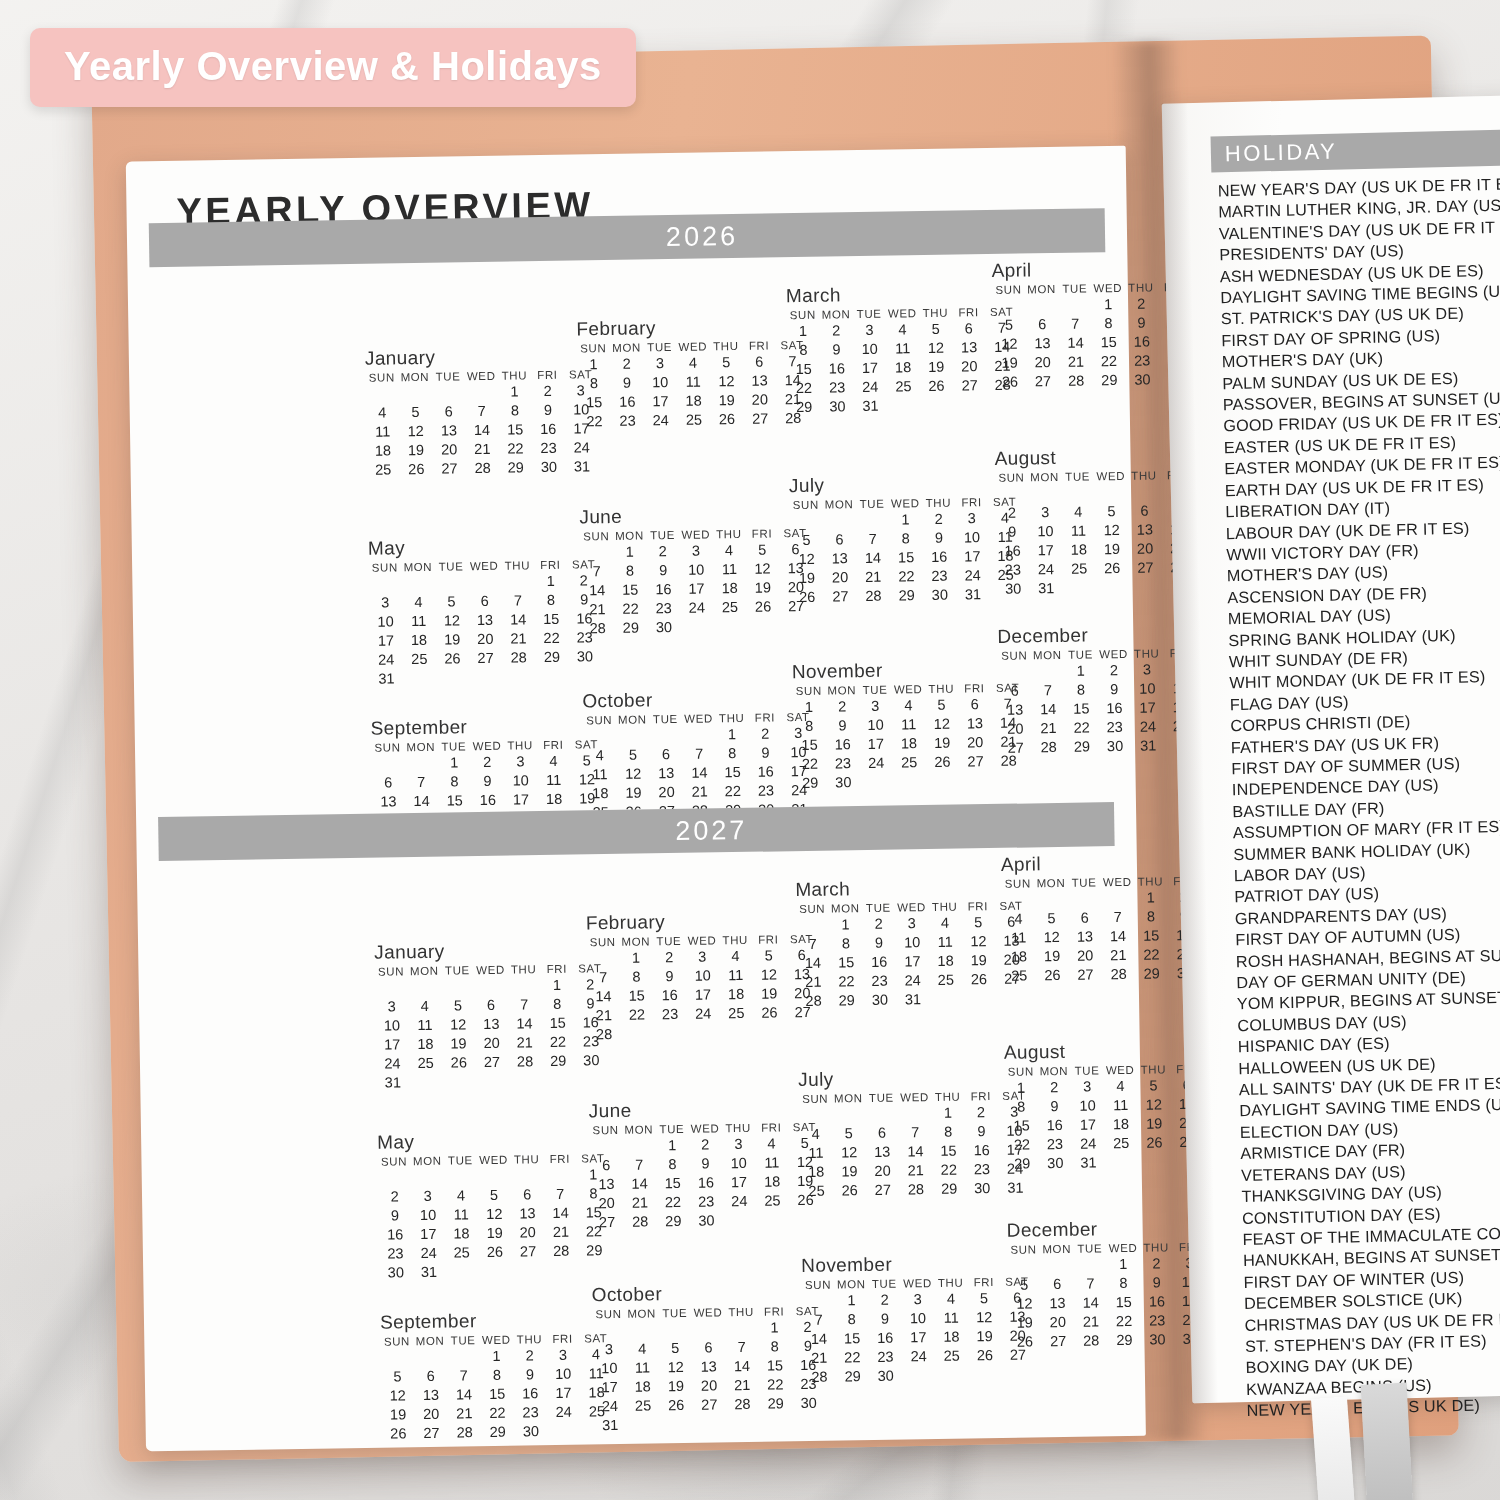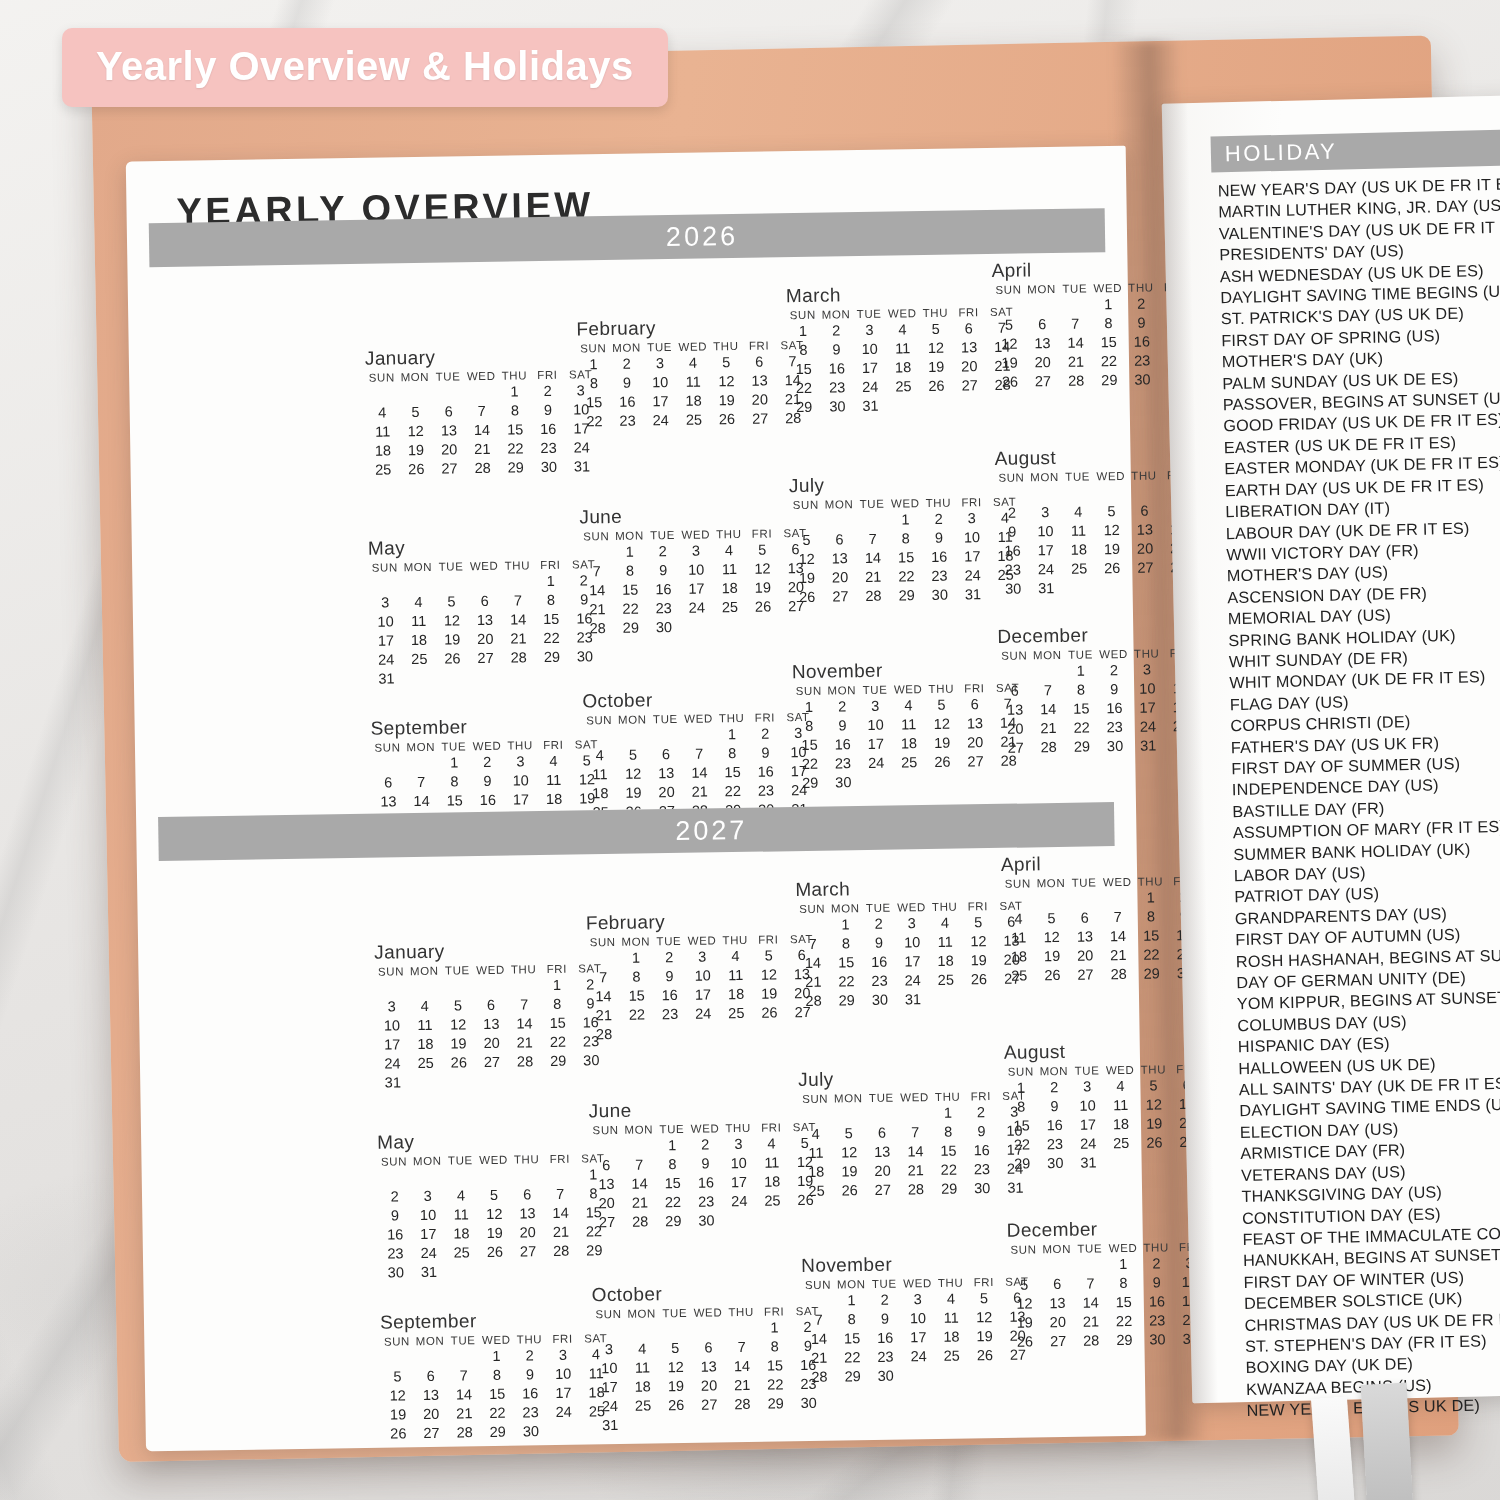--- a/index.html
+++ b/index.html
@@ -121,21 +121,20 @@
     transform:rotate(-3deg);
     box-shadow:0 4px 10px rgba(0,0,0,.18);
   }
 
   
   .banner{
     position:absolute;left:30px;top:28px;
     background:#f6c3c0;border-radius:10px;
     padding:16px 34px 18px 34px;
     box-shadow:0 4px 12px rgba(0,0,0,.12);
-    margin-left:32px;
   }
   .banner span{
     font-size:40px;font-weight:700;color:#ffffff;letter-spacing:.5px;
     text-shadow:0 1px 2px rgba(0,0,0,.10);
   }
 </style>
 </head>
 <body>
 
 <div class="marble"></div>

